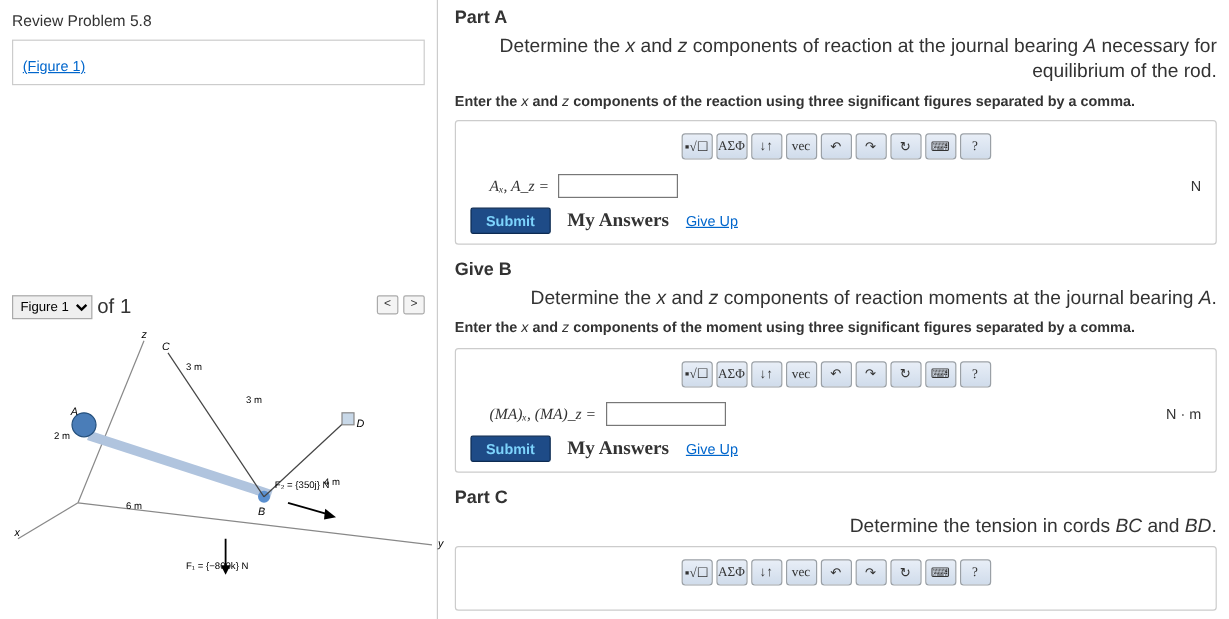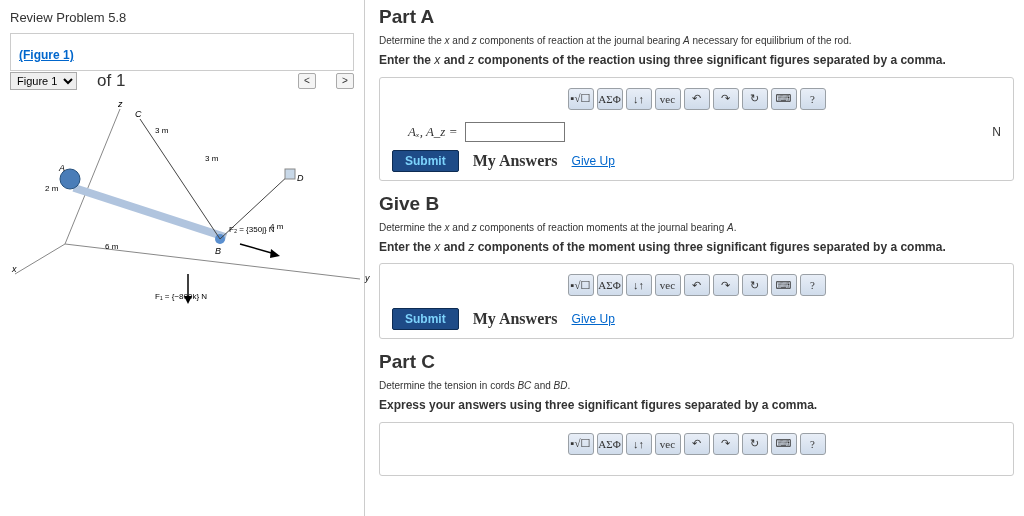--- a/index.html
+++ b/index.html
@@ -1,28 +1,28 @@
 <!DOCTYPE html>
 <html><head>
 <meta charset="utf-8">
 <style>
   * { margin: 0; padding: 0; box-sizing: border-box; }
   body { font-family: Arial, Helvetica, sans-serif; font-size: 12px; color: #333; background: #fff; width: 1024px; height: 516px; overflow: hidden; display: flex; }
   .left-col { width: 365px; border-right: 1px solid #ccc; padding: 5px 10px 10px 10px; }
   .section-title { font-size: 13px; margin: 5px 0 8px 0; }
   .figure-link { color: #0066cc; text-decoration: underline; font-size: 12px; display: inline-block; margin-top: 6px; }
-  .fig-box { border: 1px solid #ccc; margin-top: 4px; padding: 8px; font-weight: bold; }
-  .fig-nav { display: flex; align-items: center; gap: 20px; }
+  .fig-box { border: 1px solid #ccc; margin-top: 4px; padding: 8px; }
+  .fig-nav { display: flex; gap: 4px; margin-top: 175px; }
   .fig-nav select { font-size: 11px; border: 1px solid #aaa; padding: 1px 2px; }
   .page-of { font-size: 17px; }
   .nav-btn { border: 1px solid #aaa; background: #f4f4f4; width: 18px; height: 16px; font-size: 10px; line-height: 14px; text-align: center; cursor: default; border-radius: 2px; }
   .figure-area { width: 100%; height: 210px; margin-top: 8px; position: relative; }
   .right-col { flex: 1; padding: 0 10px 10px 14px; }
-  .part-header { font-size: 19px; font-weight: bold; margin: 6px 0 6px 0; }
-  .prompt { font-size: 10px; margin-bottom: 6px; line-height: 1.3; }
+  .part-header { font-size: 15px; font-weight: bold; margin: 6px 0 6px 0; }
+  .prompt { font-size: 16px; margin-bottom: 6px; line-height: 1.3; text-align: right; }
   .prompt .fi { font-style: italic; }
   .hint { font-size: 12px; font-weight: bold; margin-bottom: 8px; line-height: 1.3; }
   .hint .fi { font-style: italic; font-weight: normal; }
   .answer-block { border: 1px solid #ccc; padding: 10px 12px 8px 12px; margin-bottom: 12px; border-radius: 3px; }
   .toolbar { display: flex; gap: 3px; justify-content: center; margin-bottom: 12px; }
   .tbtn { border: 1px solid #9aa0a6; background: linear-gradient(#e8eef7,#d0dceb); height: 22px; min-width: 26px; font-size: 11px; display: flex; align-items: center; justify-content: center; border-radius: 3px; font-family: "Times New Roman", serif; }
   .tbtn.greek { font-family: "Times New Roman", serif; letter-spacing: 0px; text-align: right; }
   .input-row { display: flex; align-items: center; gap: 8px; font-family: "Times New Roman", serif; font-size: 13px; }
   .input-row .var { font-style: italic; margin-left: 16px; }
   .input-row input { border: 1px solid #777; height: 20px; width: 100px; font-size: 12px; padding: 0 4px; }
@@ -140,32 +140,36 @@
       <div class="tbtn">▪√☐</div>
       <div class="tbtn greek">ΑΣΦ</div>
       <div class="tbtn">↓↑</div>
       <div class="tbtn">vec</div>
       <div class="tbtn">↶</div>
       <div class="tbtn">↷</div>
       <div class="tbtn">↻</div>
       <div class="tbtn">⌨</div>
       <div class="tbtn">?</div>
     </div>
+    <div class="input-row">
+      <span class="var">(MA)ₓ, (MA)_z =</span>
+      <input type="text" style="">
+      <span class="unit">N · m</span>
+    </div>
     <div class="controls">
       <button class="submit-btn">Submit</button>
       <span class="my-ans">My Answers</span>
       <a href="#" class="give-up">Give Up</a>
     </div>
   </div>
 
   <div class="part-header">Part C</div>
   <div class="prompt">
     <span>Determine the tension in cords </span><span class="fi">BC</span><span> and </span><span class="fi">BD</span><span>.</span>
   </div>
-  <div class="hint">Express your answers using three significant figures separated by a comma.</div>
   <div class="answer-block" style="margin-bottom:0;">
     <div class="toolbar">
       <div class="tbtn">▪√☐</div>
       <div class="tbtn greek">ΑΣΦ</div>
       <div class="tbtn">↓↑</div>
       <div class="tbtn">vec</div>
       <div class="tbtn">↶</div>
       <div class="tbtn">↷</div>
       <div class="tbtn">↻</div>
       <div class="tbtn">⌨</div>

